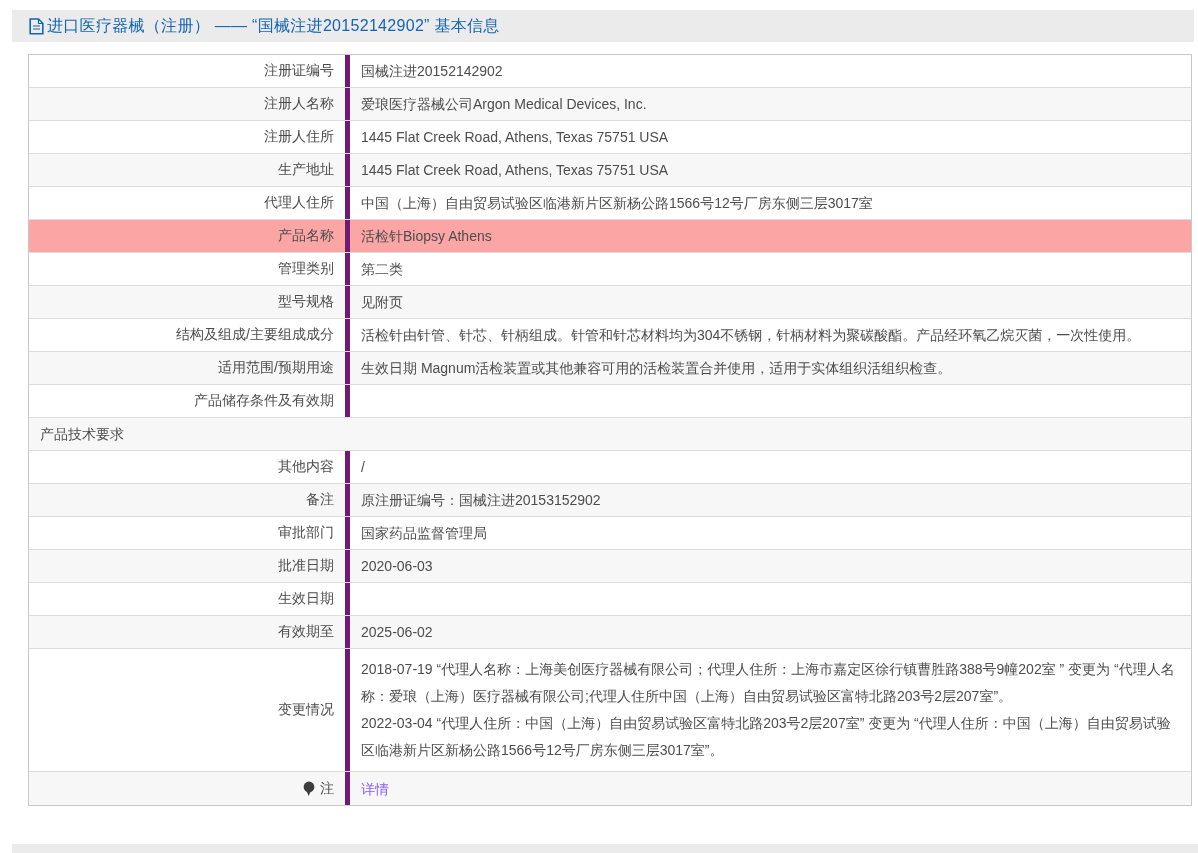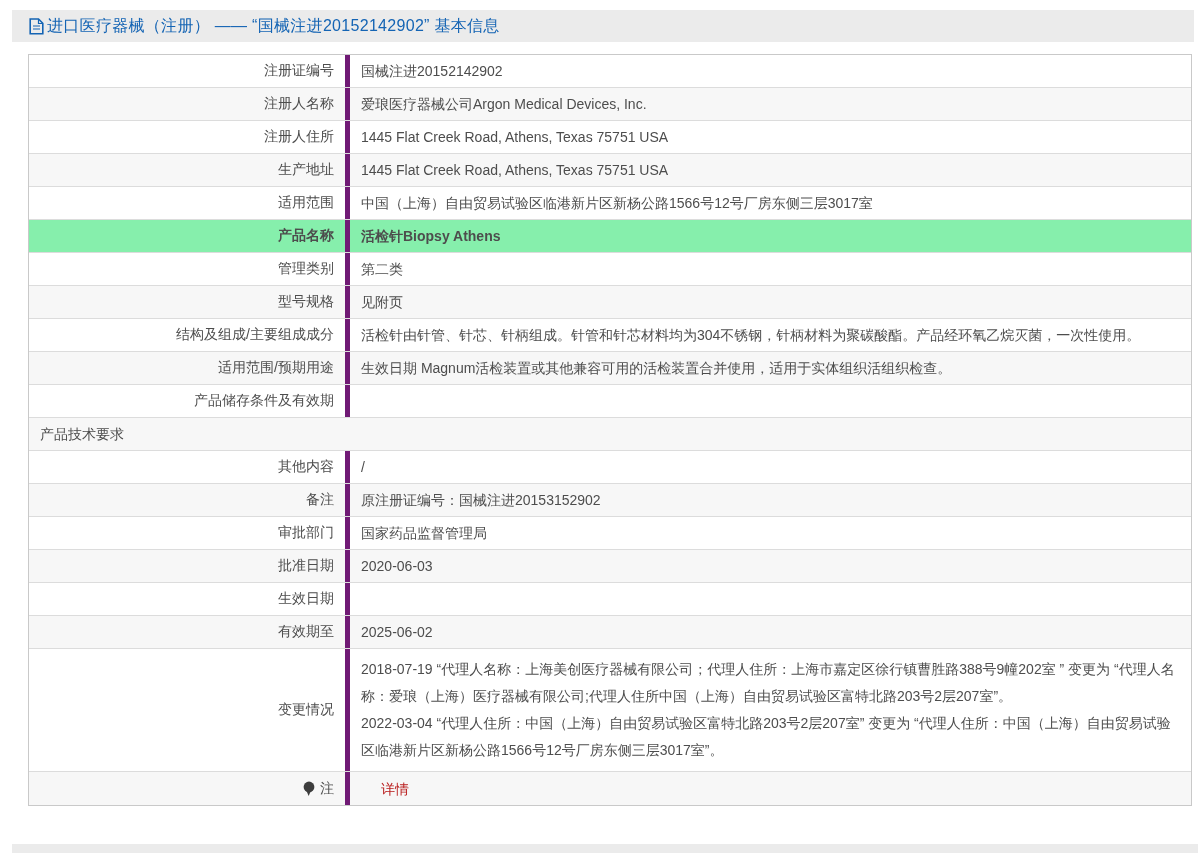--- a/index.html
+++ b/index.html
@@ -32,21 +32,21 @@
   }
   .row {
     display: flex;
     min-height: 33px;
     box-sizing: border-box;
     border-bottom: 1px solid #dcdcdc;
     background: #ffffff;
   }
   .row:last-child { border-bottom: none; }
   .row:nth-child(even) { background: #f7f7f7; }
-  .row.highlight { background: #86efac; font-weight: bold; }
+  .row.highlight { background: #fca5a5; }
   .cell { box-sizing: border-box; font-size: 14px; color: #4d4d4d; }
   .cell.label {
     flex: 0 0 321px; width: 321px;
     border-right: 5px solid #701a75;
     display: flex; align-items: center; justify-content: flex-end;
     padding-right: 11px;
     text-align: right;
     gap: 3px;
   }
   .cell.value {
@@ -55,21 +55,21 @@
     padding: 3px 16px 3px 11px;
     line-height: 26px;
     white-space: pre-line;
   }
   .row.multiline .cell.value {
     line-height: 27px;
     padding-top: 7px; padding-bottom: 7px;
   }
   .note-icon { display: inline-flex; align-items: center; margin-right: 2px; }
   a.details-link {
-    color: #b91c1c; text-decoration: none; cursor: pointer; font-size: 14px; margin-left: 20px;
+    color: #8b5cf6; text-decoration: none; cursor: pointer; font-size: 14px;
   }
   .bottom-strip {
     position: absolute; left: 12px; top: 844px;
     width: 1186px; height: 9px;
     background: #ebebeb;
   }
 </style>
 </head>
 <body>
 
@@ -95,21 +95,21 @@
     </div>
     <div class="row">
       <div class="cell label">注册人住所</div>
       <div class="cell value">1445 Flat Creek Road, Athens, Texas 75751 USA</div>
     </div>
     <div class="row">
       <div class="cell label">生产地址</div>
       <div class="cell value">1445 Flat Creek Road, Athens, Texas 75751 USA</div>
     </div>
     <div class="row">
-      <div class="cell label">适用范围</div>
+      <div class="cell label">代理人住所</div>
       <div class="cell value">中国（上海）自由贸易试验区临港新片区新杨公路1566号12号厂房东侧三层3017室</div>
     </div>
     <div class="row highlight">
       <div class="cell label">产品名称</div>
       <div class="cell value">活检针Biopsy Athens</div>
     </div>
     <div class="row">
       <div class="cell label">管理类别</div>
       <div class="cell value">第二类</div>
     </div>

